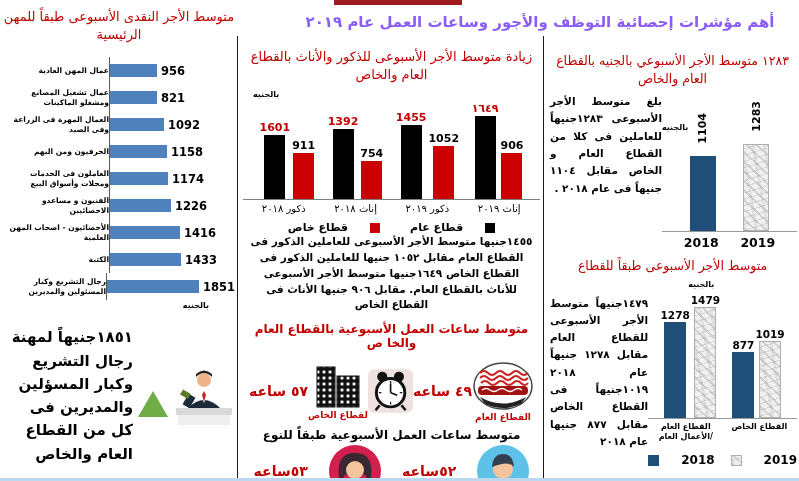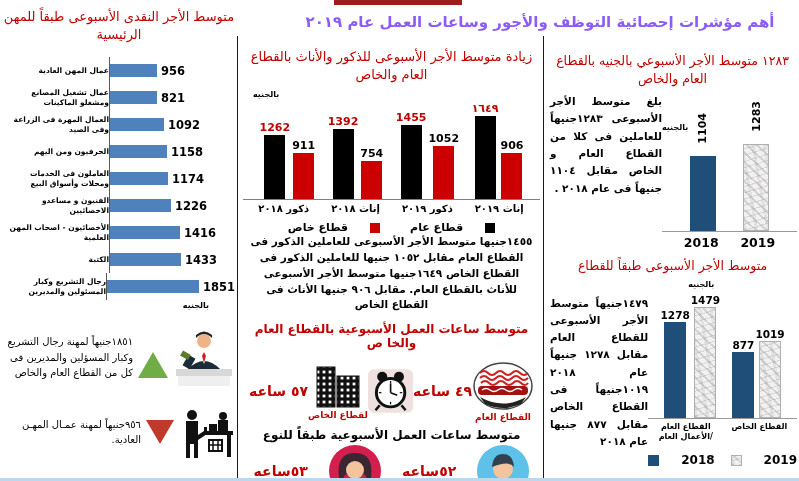--- a/index.html
+++ b/index.html
@@ -18,37 +18,37 @@
   .panel-left{position:absolute;left:3px;top:8px;width:232px;}
   .occ-rows{margin-top:13px;}
   .hrow{display:flex;align-items:center;height:27px;}
   .hcat{width:106px;font-size:7.5px;font-weight:bold;text-align:right;padding-left:2px;
         line-height:1.3;box-sizing:border-box;}
   .htrack{flex:1;align-self:stretch;display:flex;align-items:center;border-left:1.5px solid #595959;}
   .hbar{height:13px;background:#4f81bd;flex-shrink:0;}
   .hval{font-size:11.5px;font-weight:bold;margin-left:4px;}
   .occ-unit{text-align:right;margin:1px 26px 0 0;}
   .ann{display:flex;align-items:center;margin-top:16px;gap:5px;}
-  .ann-text{flex:1;font-size:10px;font-weight:normal;text-align:right;line-height:1.55;}
+  .ann-text{flex:1;font-size:15px;font-weight:bold;text-align:right;line-height:1.55;}
   .tri-up{width:0;height:0;border-left:15px solid transparent;border-right:15px solid transparent;
           border-bottom:26px solid #70ad47;margin-top:16px;}
   .tri-down{width:0;height:0;border-left:14px solid transparent;border-right:14px solid transparent;
           border-top:24px solid #c0392b;}
 
   
   .panel-mid{position:absolute;left:243px;top:48px;width:297px;}
   .mid-unit{text-align:left;margin:6px 0 0 10px;}
   .g-plot{display:flex;justify-content:space-evenly;align-items:flex-end;height:100px;
           border-bottom:1.5px solid #808080;padding:0 4px;}
   .ggroup{display:flex;align-items:flex-end;gap:2px;}
   .gcol{display:flex;flex-direction:column;align-items:center;}
   .gval{font-size:11px;font-weight:bold;margin-bottom:1px;white-space:nowrap;}
   .gbar{width:21px;}
   .g-xlabels{display:flex;justify-content:space-evenly;padding:0 4px;}
-  .gxlab{font-size:10px;font-weight:bold;width:70px;text-align:center;margin-top:3px;}
+  .gxlab{font-size:10px;font-weight:normal;width:70px;text-align:center;margin-top:3px;}
   .g-legend{display:flex;justify-content:center;gap:30px;margin-top:7px;direction:rtl;
             font-size:11px;font-weight:bold;}
   .leg-item{display:flex;align-items:center;gap:22px;}
   .sw{width:10px;height:10px;display:inline-block;}
   .mid-par{font-size:10.5px;font-weight:bold;text-align:center;line-height:1.5;padding:0 4px;}
   .red-sub{color:#c00000;font-size:12px;font-weight:bold;text-align:center;margin-top:9px;}
   .black-sub{color:#000;font-size:12px;font-weight:bold;text-align:center;margin-top:1px;}
   .hours-row{display:flex;align-items:center;justify-content:space-between;margin-top:5px;
              height:72px;padding:0 6px;}
   .hour-val{color:#c00000;font-size:14px;font-weight:bold;white-space:nowrap;}
@@ -205,21 +205,21 @@
       </svg>
     </div>
   </div>
 
   <div class="panel-mid">
     <div class="red-title" dir="rtl">زيادة متوسط الأجر الأسبوعى للذكور والأناث بالقطاع العام والخاص</div>
     <div class="unit-label mid-unit" dir="rtl">بالجنيه</div>
     <div class="g-plot" id="g-plot">
         <div class="ggroup">
           <div class="gcol">
-            <span class="gval" style="color:#c00000">1262</span>
+            <span class="gval" style="color:#c00000">1601</span>
             <div class="gbar" style="height:64px;background:#000000"></div>
           </div>
           <div class="gcol">
             <span class="gval" style="color:#000000">911</span>
             <div class="gbar" style="height:46px;background:#cc0000"></div>
           </div>
         </div>
         <div class="ggroup">
           <div class="gcol">
             <span class="gval" style="color:#c00000">1392</span>

